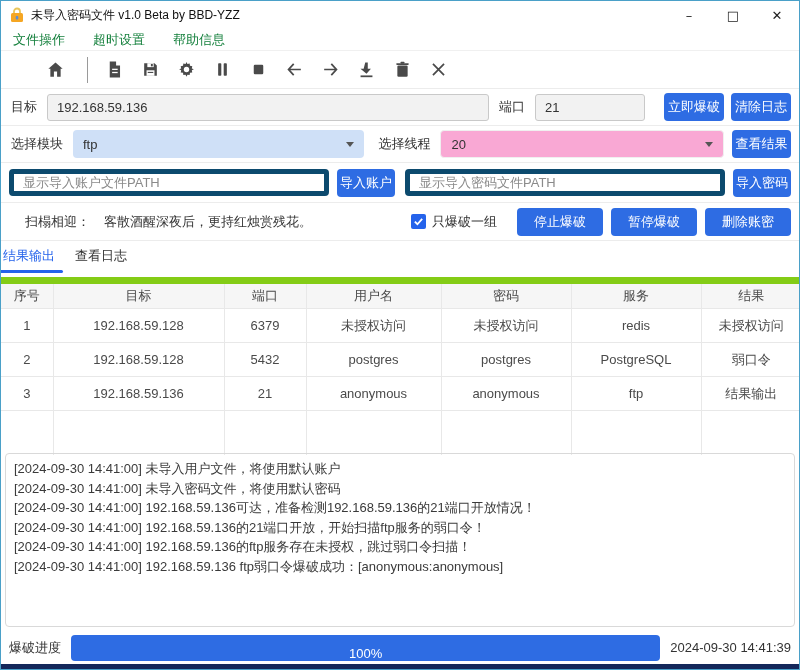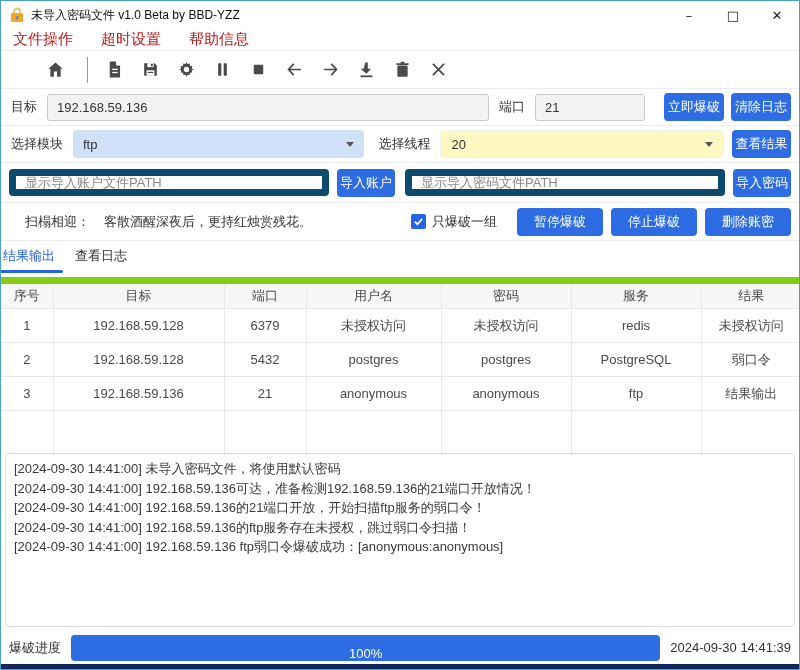--- a/index.html
+++ b/index.html
@@ -13,21 +13,21 @@
   
   .titlebar { height: 28px; display: flex; align-items: center; padding-left: 8px; flex: none; }
   .app-icon { width: 16px; height: 16px; margin-right: 6px; flex: none; }
   .title-text { font-size: 12px; color: #111; }
   .win-controls { margin-left: auto; display: flex; height: 100%; }
   .win-btn { width: 44px; height: 100%; display: flex; align-items: center; justify-content: center;
              font-size: 13px; color: #222; font-family: "DejaVu Sans", sans-serif; }
   
   .menubar { height: 22px; display: flex; align-items: center; padding-left: 10px;
              border-bottom: 1px solid #f0f0f0; flex: none; }
-  .menu-item { font-size: 15px; color: #b91c1c; padding: 0 12px 0 2px; margin-right: 14px; }
+  .menu-item { font-size: 13px; color: #15803d; padding: 0 12px 0 2px; margin-right: 14px; }
   
   .toolbar { height: 38px; display: flex; align-items: center; padding-left: 44px;
              border-bottom: 1px solid #ececec; flex: none; }
   .tool-icon { width: 21px; height: 21px; margin-right: 15px; display: flex;
                align-items: center; justify-content: center; }
   .tool-icon svg { width: 19px; height: 19px; }
   .tool-sep { width: 1px; height: 26px; background: #9a9a9a; margin: 0 16px 0 6px; }
   
   .frow { display: flex; align-items: center; padding: 0 8px; border-bottom: 1px solid #ececec; flex: none; }
   .lbl { font-size: 13px; color: #333; white-space: nowrap; }
@@ -36,27 +36,27 @@
   .btn { height: 28px; background: #2e6ce3; color: #fff; border: none; border-radius: 4px;
          font-size: 13px; padding: 0 10px; white-space: nowrap; font-family: inherit; }
   .row-target { height: 37px; }
   .row-target .txt-input.target { flex: 1 1 auto; margin: 0 10px; max-width: 497px; }
   .row-target .txt-input.port { width: 110px; margin: 0 12px 0 10px; }
   .row-target .btn { margin-left: 7px; width: 60px; padding: 0; }
   .row-module { height: 37px; }
   .dropdown { height: 28px; display: flex; align-items: center; border-radius: 4px;
               font-size: 13px; color: #333; padding: 0 10px; }
   .dd-module { background: #cfe0f7; width: 296px; margin: 0 14px 0 10px; }
-  .dd-thread { background: #fef9c3; border: 1px solid #f0f0f0; width: 288px; margin: 0 8px 0 10px; }
+  .dd-thread { background: #f9a8d4; border: 1px solid #f0f0f0; width: 288px; margin: 0 8px 0 10px; }
   .dd-value { flex: 1; }
   .caret { width: 0; height: 0; border-left: 4px solid transparent; border-right: 4px solid transparent;
            border-top: 5px solid #555; }
   .row-module .btn { margin-left: auto; width: 60px; padding: 0; }
   .row-import { height: 40px; }
-  .txt-path { flex: 1 1 auto; background: #fff; border: 7px solid #0c4a6e; border-radius: 4px; }
+  .txt-path { flex: 1 1 auto; background: #fff; border: 5px solid #0c4a6e; border-radius: 4px; }
   .txt-path::placeholder { color: #8a8a8a; }
   .row-import .btn { width: 58px; padding: 0; margin: 0 10px 0 8px; }
   .row-import .btn:last-child { margin-right: 0; }
   .row-options { height: 38px; }
   .greet-lbl { margin-right: 14px; }
   .greet-text { font-size: 13px; color: #333; }
   .chk-wrap { display: flex; align-items: center; margin-left: auto; }
   .checkbox { width: 15px; height: 15px; background: #2563eb; border-radius: 2px;
               display: flex; align-items: center; justify-content: center; margin-right: 6px; }
   .checkbox svg { width: 11px; height: 11px; }
@@ -222,22 +222,22 @@
   <span class="lbl greet-lbl" style="margin-left:16px">扫榻相迎：</span>
   <span class="greet-text">客散酒醒深夜后，更持红烛赏残花。</span>
   <div class="chk-wrap">
     <span class="checkbox">
       <svg viewBox="0 0 12 12" fill="none" stroke="#fff" stroke-width="2">
           <path d="M2 6.2 L4.8 9 L10 3.2"></path>
         </svg>
     </span>
     <span class="chk-lbl">只爆破一组</span>
   </div>
+  <button class="btn">停止爆破</button>
   <button class="btn">暂停爆破</button>
-  <button class="btn">停止爆破</button>
   <button class="btn">删除账密</button>
 </div>
 
 <div class="tabs">
   <span class="tab active">结果输出</span>
   <span class="tab inactive">查看日志</span>
 </div>
 
 <div class="results">
   <table>
@@ -295,20 +295,21 @@
           <td></td>
           <td></td>
           <td></td>
     </tr>
   </tbody>
     </table>
 </div>
 
 <div class="log-wrap">
   <div class="log-box">
+    <div class="log-line">[2024-09-30 14:41:00] 未导入用户文件，将使用默认账户</div>
     <div class="log-line">[2024-09-30 14:41:00] 未导入密码文件，将使用默认密码</div>
     <div class="log-line">[2024-09-30 14:41:00] 192.168.59.136可达，准备检测192.168.59.136的21端口开放情况！</div>
     <div class="log-line">[2024-09-30 14:41:00] 192.168.59.136的21端口开放，开始扫描ftp服务的弱口令！</div>
     <div class="log-line">[2024-09-30 14:41:00] 192.168.59.136的ftp服务存在未授权，跳过弱口令扫描！</div>
     <div class="log-line">[2024-09-30 14:41:00] 192.168.59.136 ftp弱口令爆破成功：[anonymous:anonymous]</div>
   </div>
 </div>
 
 <div class="statusbar">
   <span class="lbl">爆破进度</span>

